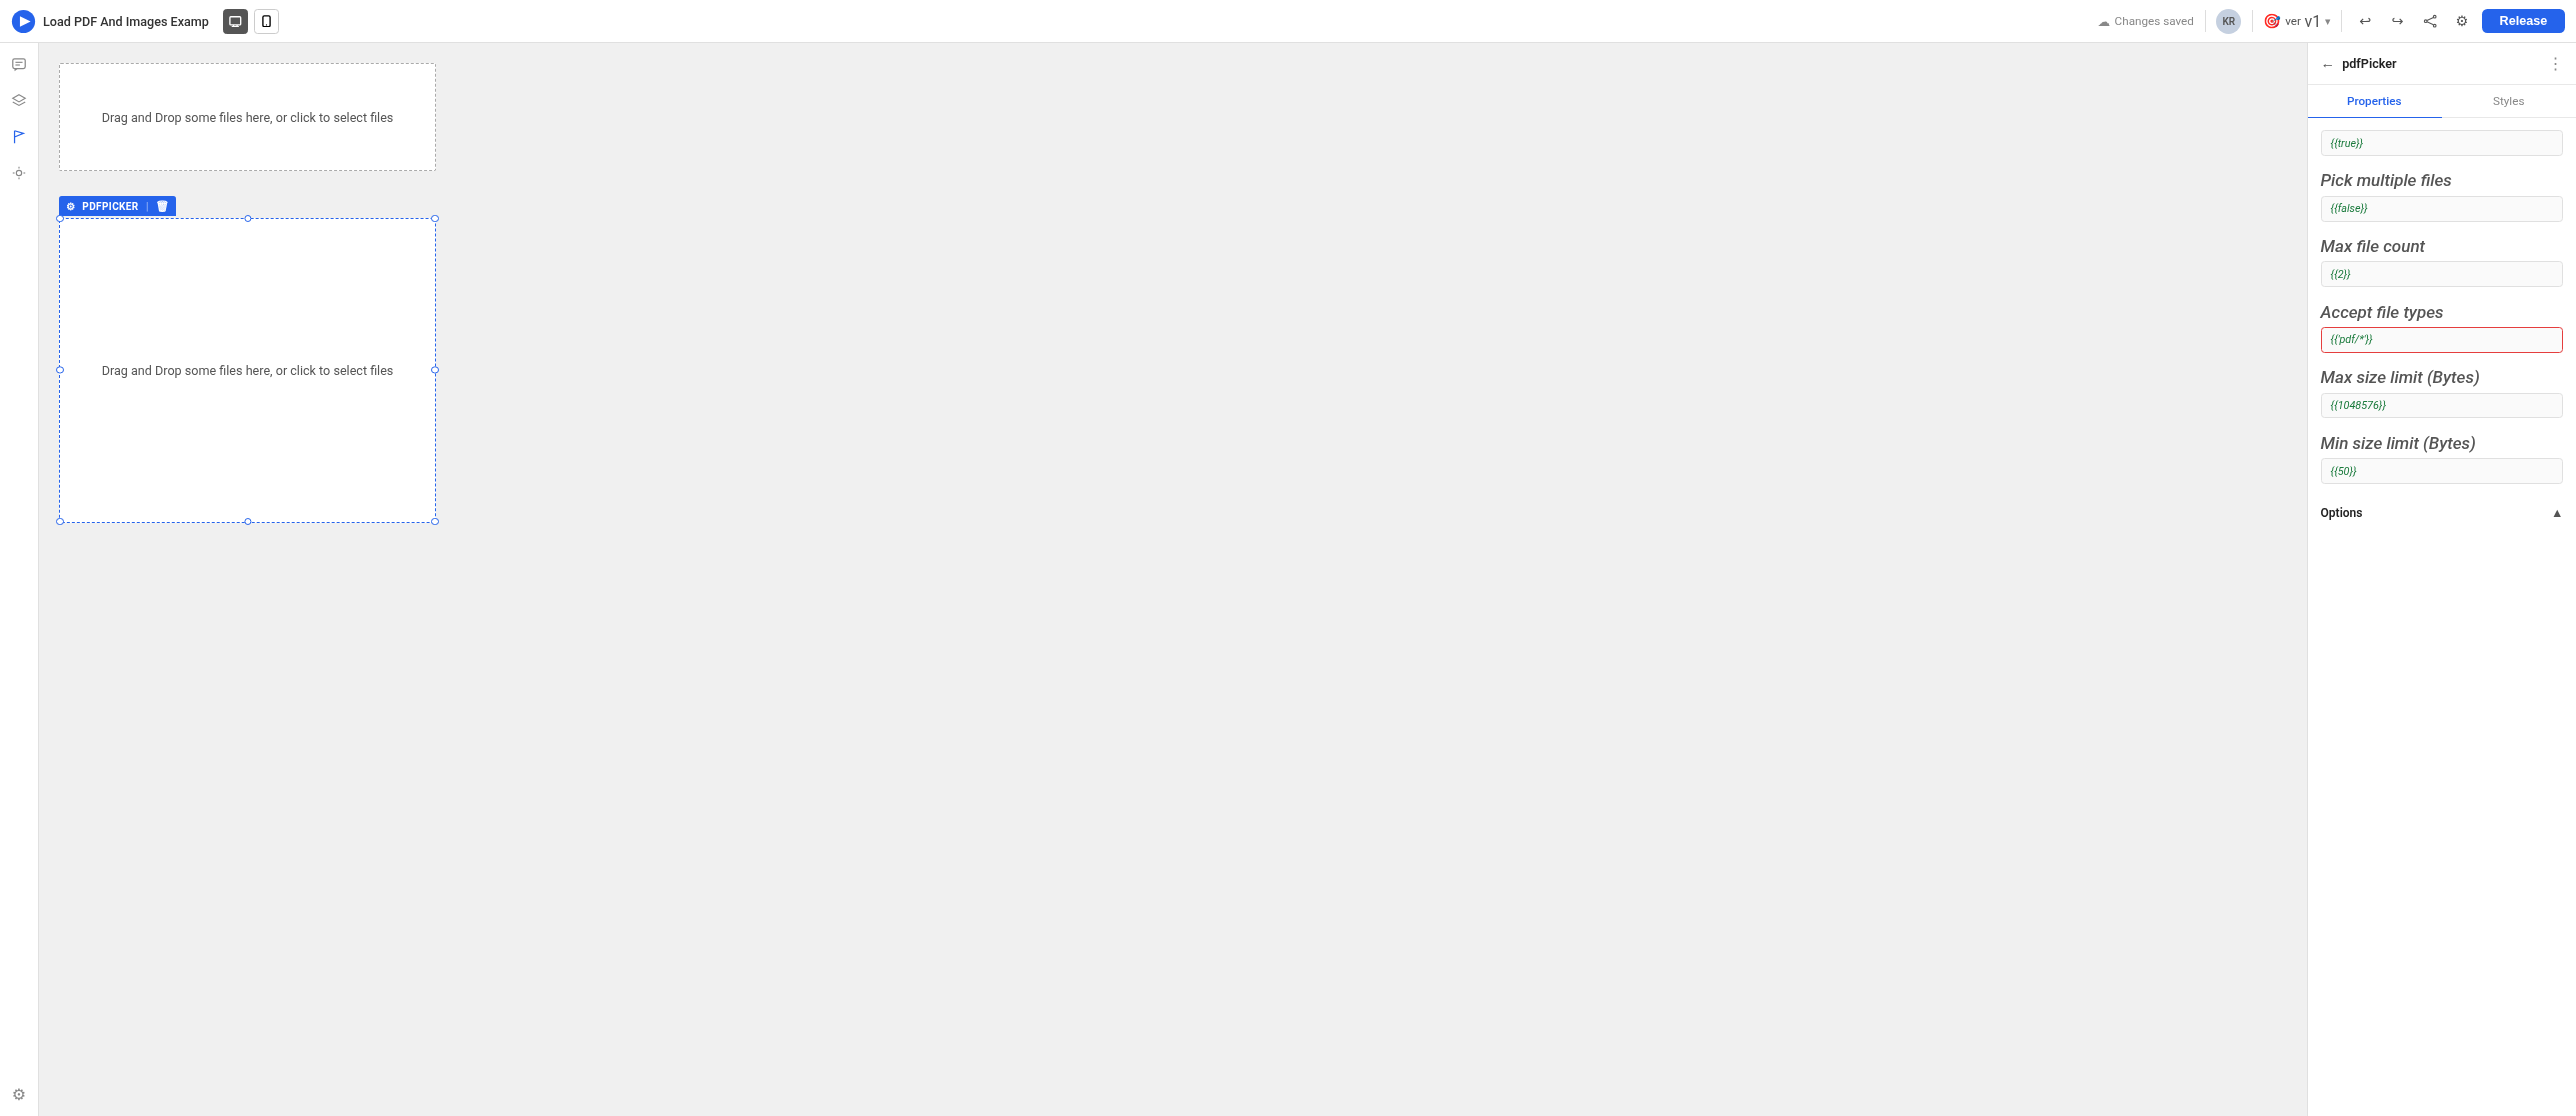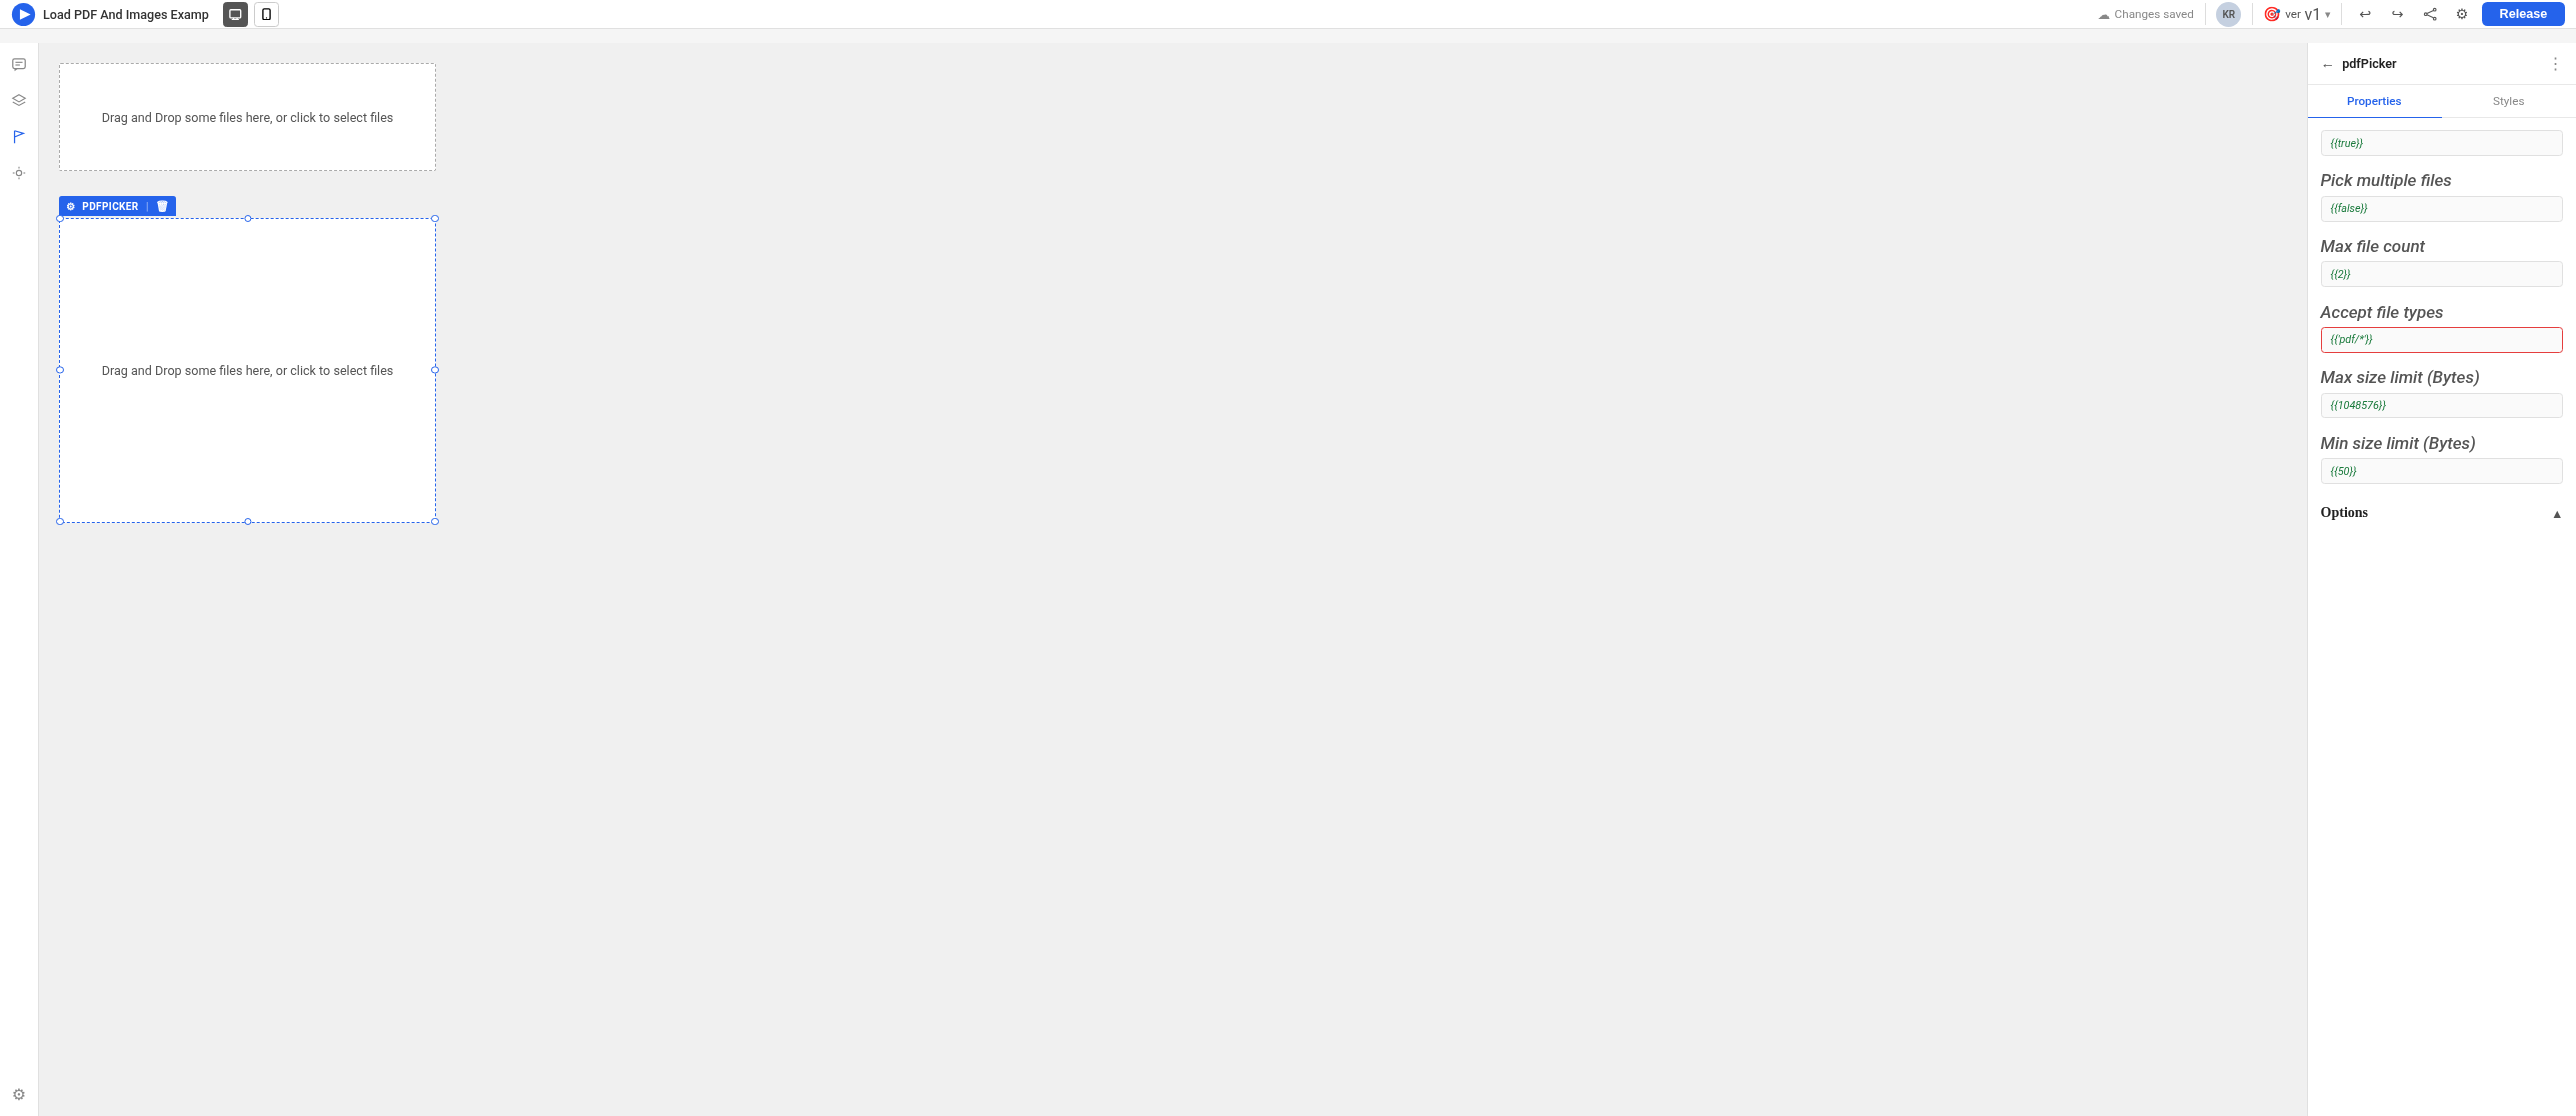--- a/index.html
+++ b/index.html
@@ -1,20 +1,20 @@
 <!DOCTYPE html>
 <html style="font-size:14.4px"><head>
   <meta charset="utf-8">
   <style>
     * { box-sizing: border-box; margin: 0; padding: 0; }
     body { font-family: -apple-system, BlinkMacSystemFont, 'Segoe UI', Roboto, sans-serif; background: #f5f5f5; overflow: hidden; }
 
     
     .topbar {
-      display: flex; align-items: center; height: 29px;
+      display: flex; align-items: center; height: 43px;
       background: #fff; border-bottom: 0.9px solid #e0e0e0;
       padding: 0 10.8px; gap: 7.2px; position: fixed; top: 0; left: 0; right: 0; z-index: 100;
     }
     .topbar-btn-icon {
       width: 25px; height: 25px; border-radius: 3.6px; border: 0.9px solid #ccc;
       background: #fff; cursor: pointer; display: flex; align-items: center; justify-content: center; font-size: 10.8px;
     }
     .topbar-btn-icon.active { background: #555; color: #fff; border-color: #555; }
     .avatar { width: 25px; height: 25px; border-radius: 50%; background: #c5d0e0; display: flex; align-items: center; justify-content: center; font-size: 10px; font-weight: 600; color: #555; }
     .version-badge { display: flex; align-items: center; gap: 3.6px; font-size: 11.7px; color: #555; cursor: pointer; }
@@ -103,21 +103,21 @@
     .prop-label { font-size: 17px; color: #555; font-weight: 500; }
     .prop-input {
       border: 0.9px solid #e0e0e0; border-radius: 3.6px; padding: 5.4px 9px;
       font-size: 10.8px; color: #1a7a3c; background: #fafafa; width: 100%;
     }
     .prop-input.error-border { border: 1.8px solid #e53e3e; }
 
     .section-header {
       display: flex; align-items: center; justify-content: space-between; padding-top: 7.2px;
     }
-    .section-title { font-size: 14px; font-weight: 600; color: #222; font-family: Liberation Serif, serif; }
+    .section-title { font-size: 12px; font-weight: 600; color: #222; }
     .section-toggle { cursor: pointer; color: #555; font-size: 12.6px; }
 
     
     .right-panel::-webkit-scrollbar { width: 5.4px; }
     .right-panel::-webkit-scrollbar-thumb { background: #ddd; border-radius: 2.7px; }
   </style>
 </head>
 <body>
 
 <div class="topbar">

